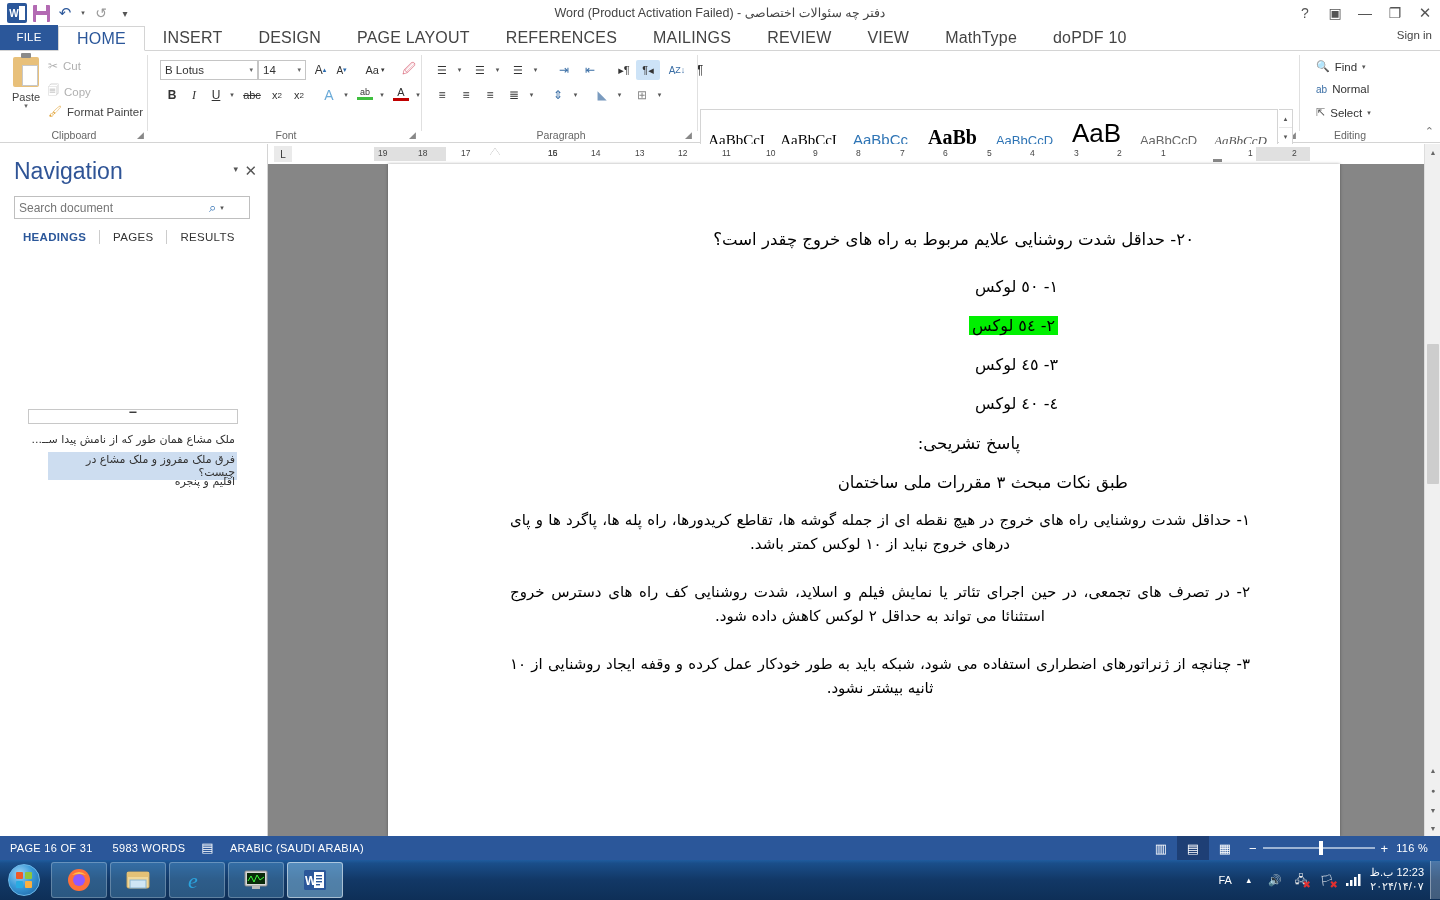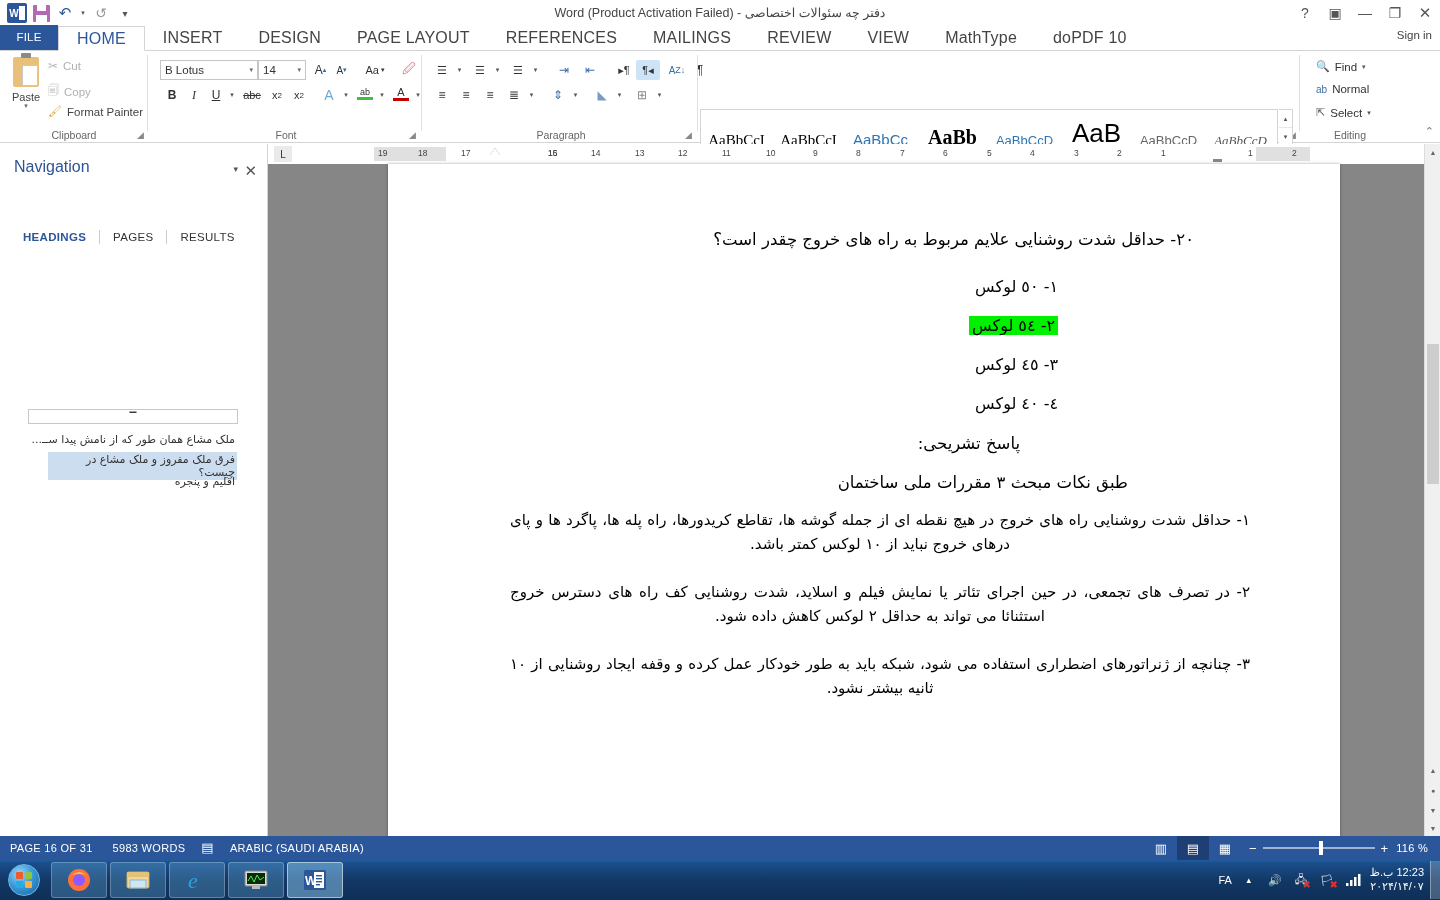--- a/index.html
+++ b/index.html
@@ -157,21 +157,21 @@
   #ribbon-collapse {
     position: absolute; right: 6px; bottom: 4px; font-size: 11px; color: #777; cursor: pointer;
   }
 
   
   #navpane {
     position: absolute; left: 0; top: 144px; width: 268px; height: 692px;
     background: #fff; border-right: 1px solid #d4d4d4;
   }
   #nav-title {
-    position: absolute; left: 14px; top: 14px; font-size: 16px;
+    position: absolute; left: 14px; top: 14px; font-size: 23px;
     color: #2f5496; font-weight: 300;
   }
   #nav-close { position: absolute; right: 10px; top: 18px; font-size: 15px; color: #555; cursor: pointer; }
   #nav-menu { position: absolute; right: 29px; top: 20px; font-size: 9px; color: #555; cursor: pointer; }
   #nav-search {
     position: absolute; left: 14px; top: 52px; width: 236px; height: 23px;
     border: 1px solid #bfbfbf; background: #fff; display: flex; align-items: center;
     padding: 0 4px;
   }
   #nav-search input {
@@ -517,20 +517,25 @@
     <span style="font-size:7px;color:#555;">▾</span>
   </div>
   <div id="ribbon-collapse">⌃</div>
 </div>
 
 <div id="navpane">
   <div id="nav-title">Navigation</div>
   <div id="nav-menu">▾</div>
   <div id="nav-close">✕</div>
 
+  <div id="nav-search">
+    <input placeholder="Search document" style="">
+    <span class="srch-ico">⌕</span>
+    <span class="srch-caret">▾</span>
+  </div>
 
   <div id="nav-tabs">
     <div class="navtab active">HEADINGS</div>
     <div class="navtab-sep"></div>
     <div class="navtab">PAGES</div>
     <div class="navtab-sep"></div>
     <div class="navtab">RESULTS</div>
   </div>
 
   <div id="nav-head-box">▔</div>

